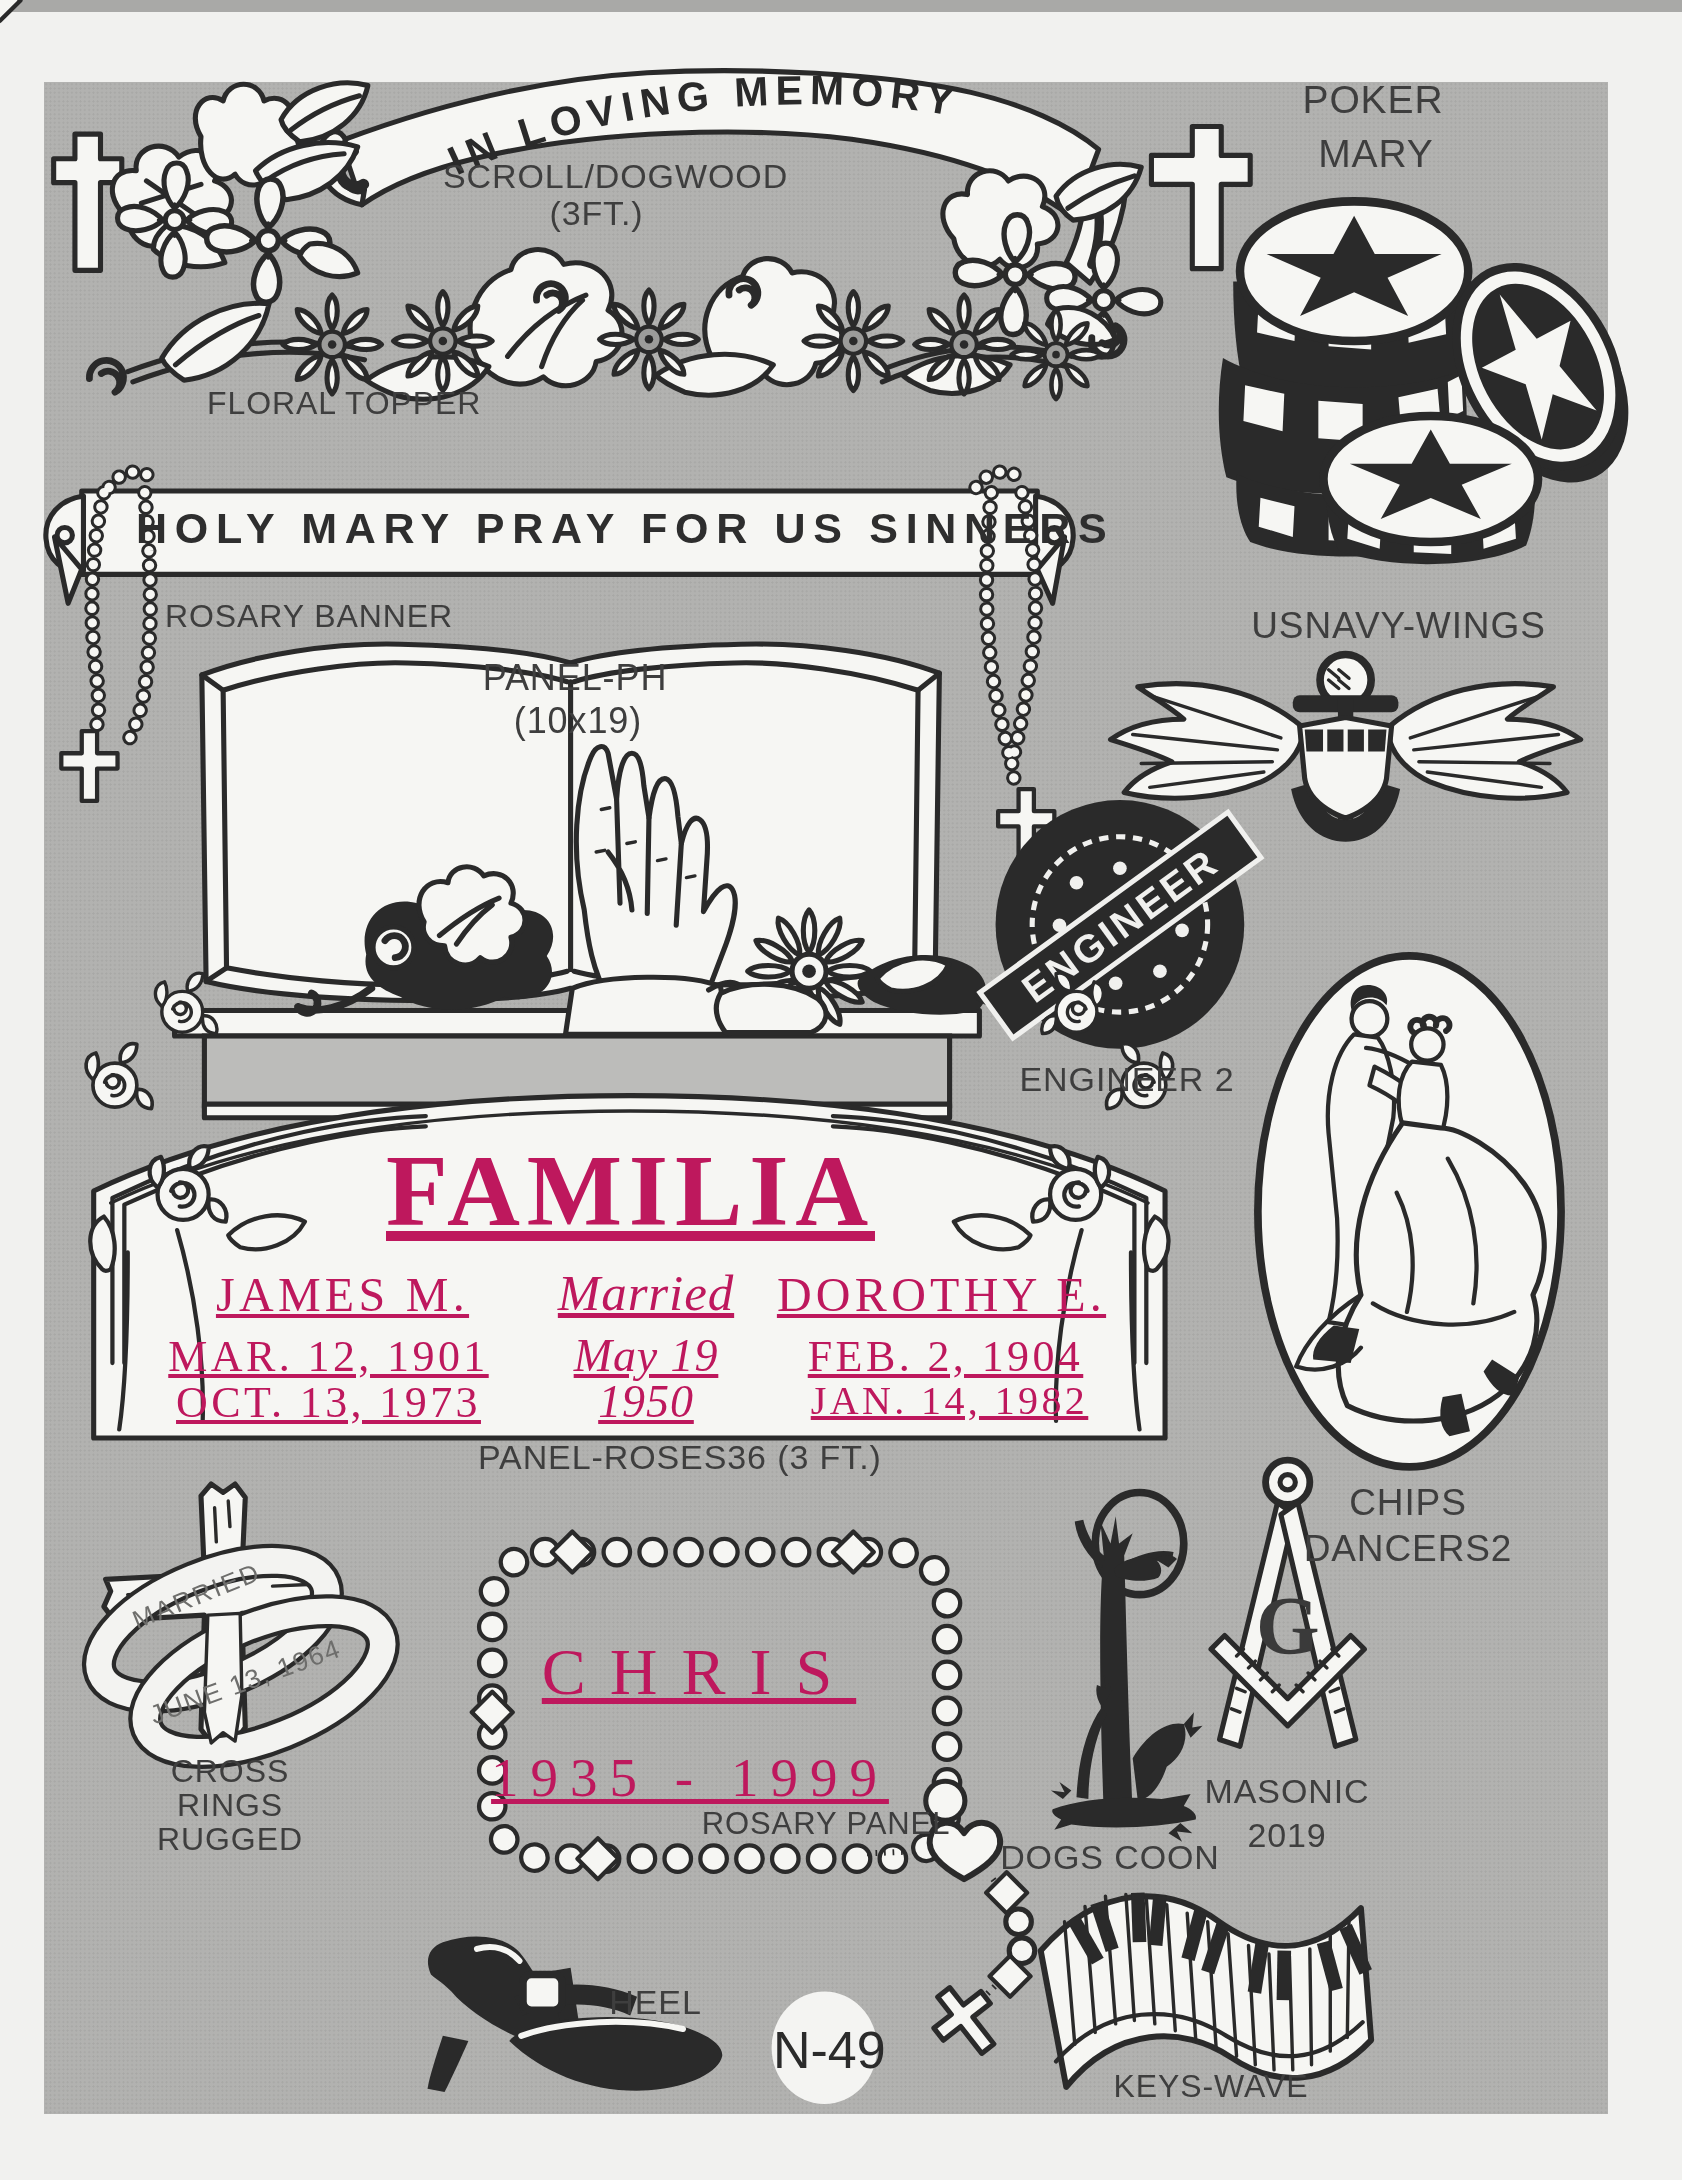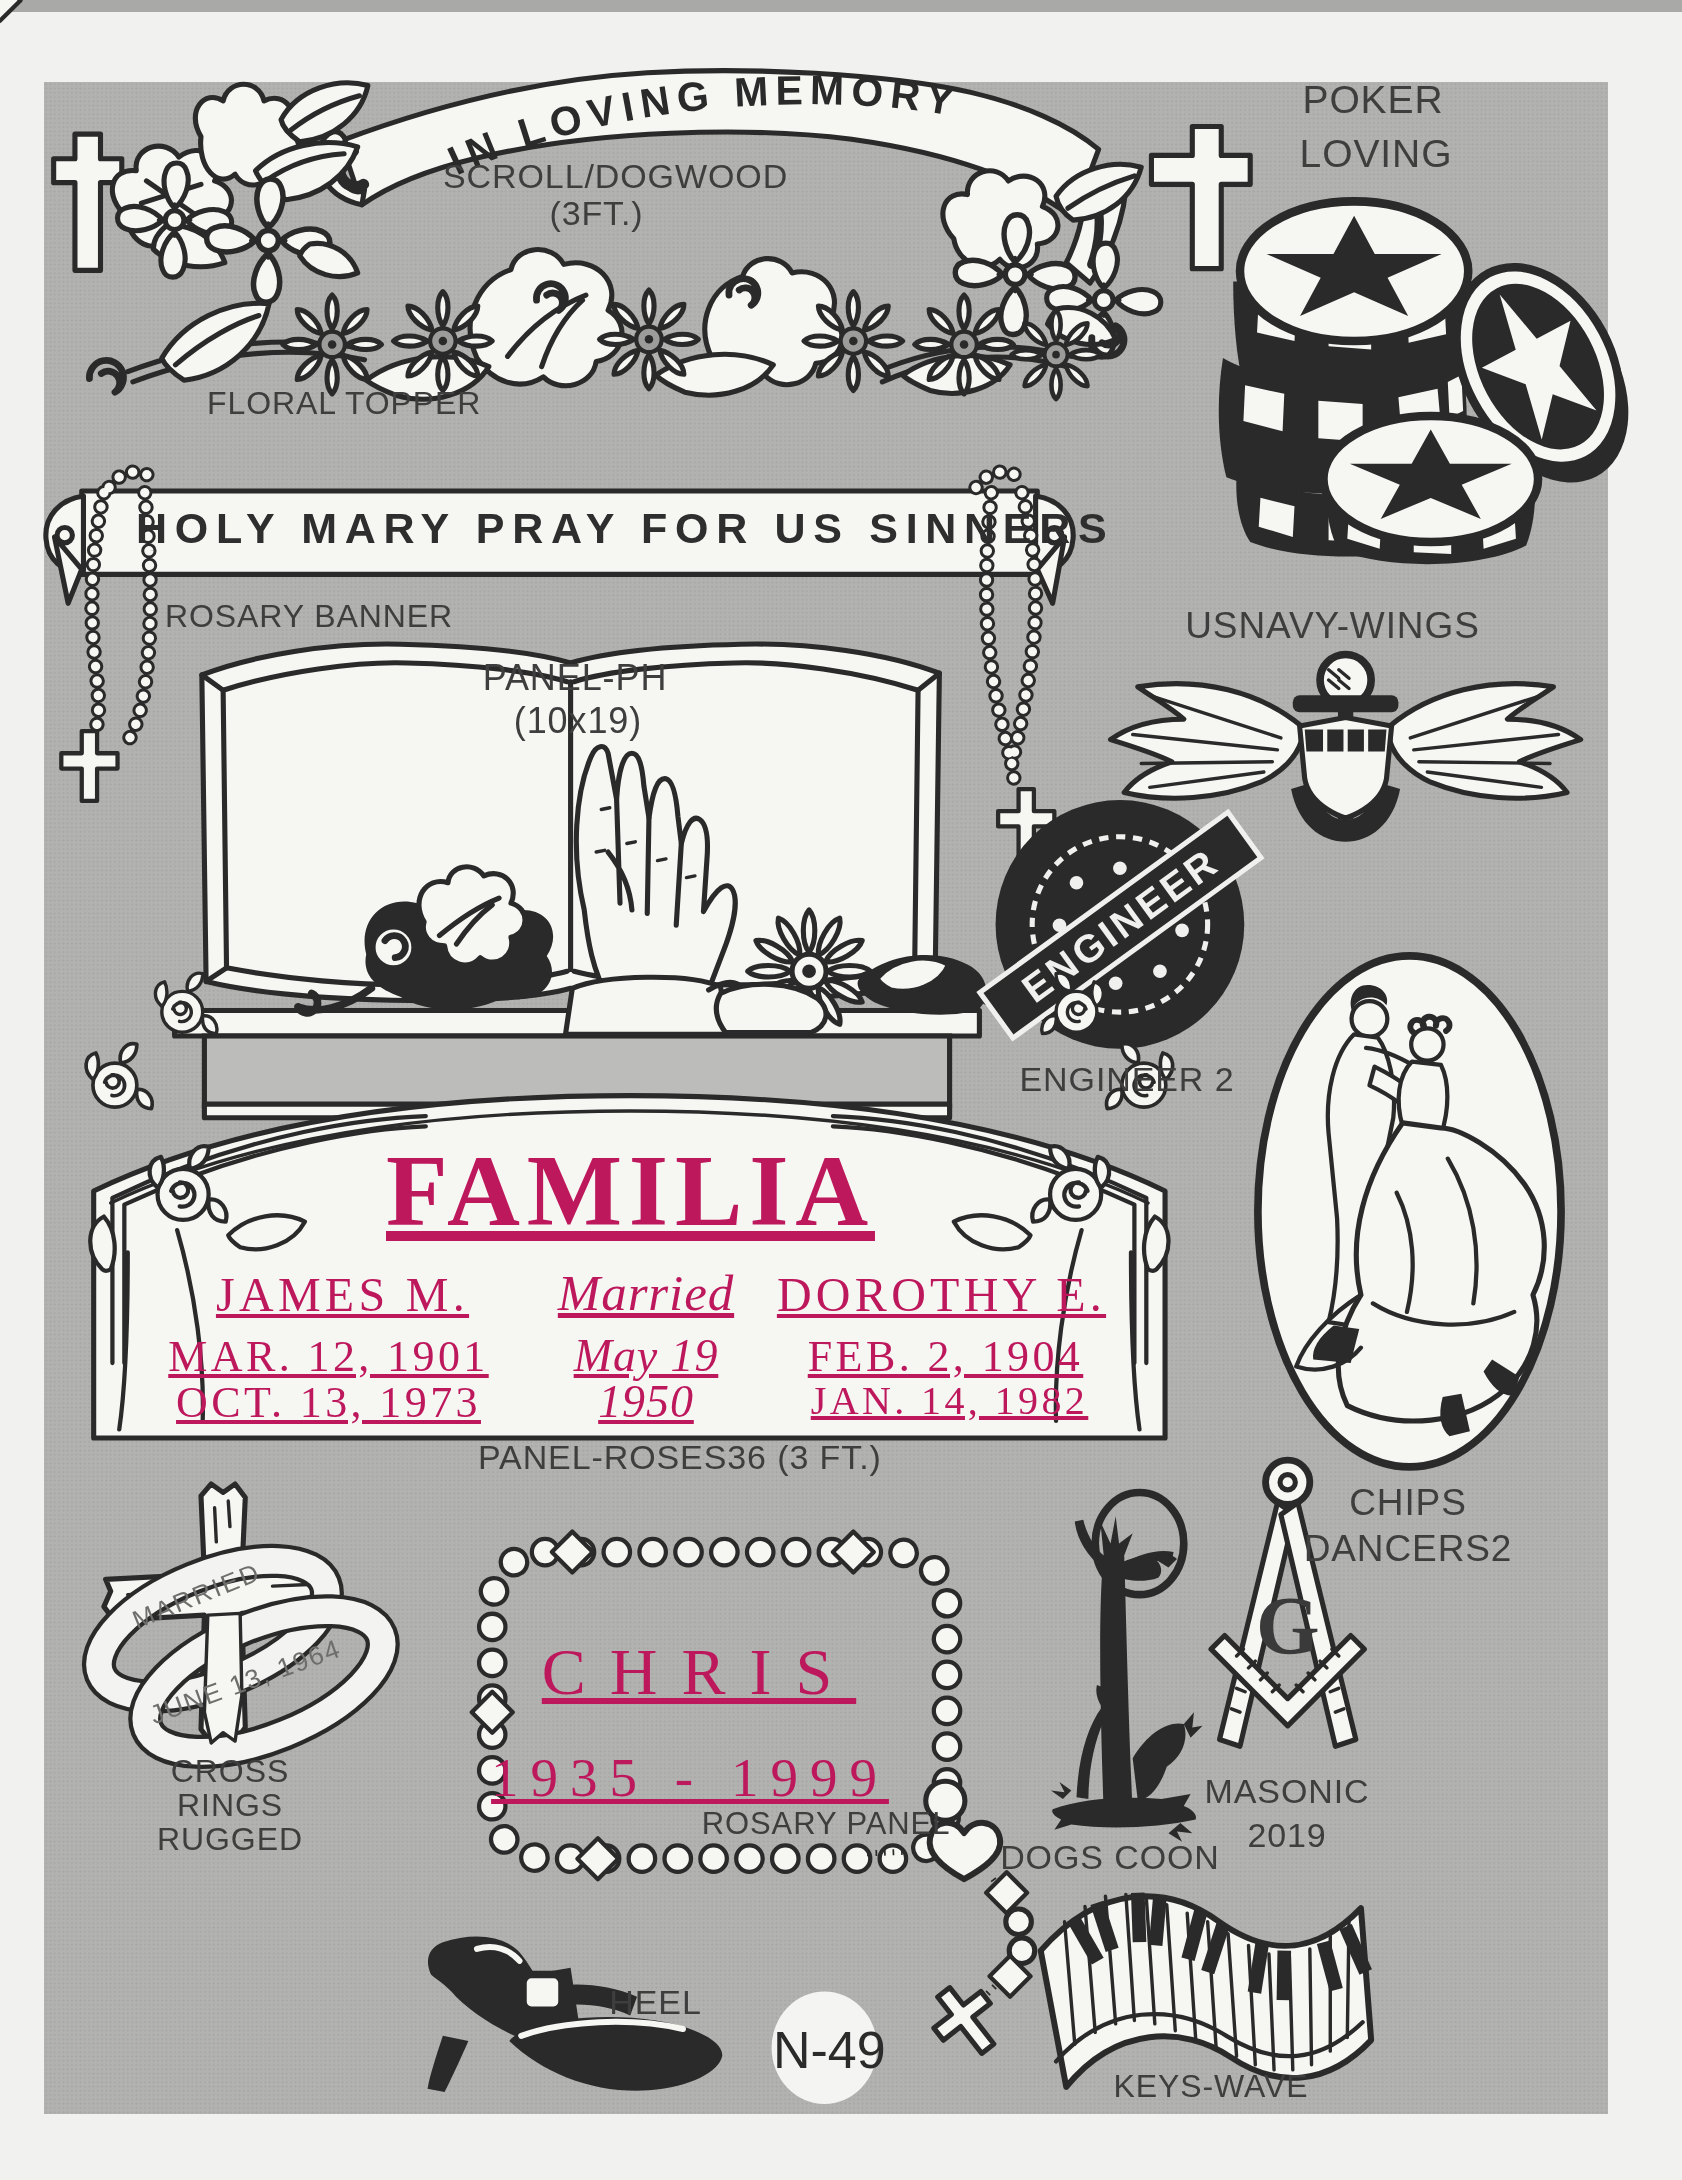--- a/index.html
+++ b/index.html
@@ -407,23 +407,23 @@
 
 <div class="lbl" style="left:207px;top:385px;width:273px;font-size:32px;">FLORAL TOPPER</div>
 
 <div class="lbl bannertxt" style="left:136px;top:504px;width:852px;font-size:43px;letter-spacing:7.7px;">HOLY MARY PRAY FOR US SINNERS</div>
 <div class="lbl" style="left:165px;top:598px;width:273px;font-size:32px;">ROSARY BANNER</div>
 
 <div class="lbl" style="left:447px;top:657px;width:256px;font-size:36px;">PANEL-PH</div>
 <div class="lbl" style="left:450px;top:700px;width:256px;font-size:36px;">(10x19)</div>
 
 <div class="lbl" style="left:1245px;top:78px;width:256px;font-size:39px;">POKER</div>
-<div class="lbl" style="left:1248px;top:132px;width:256px;font-size:39px;">LOVING</div>
-
-<div class="lbl" style="left:1162px;top:605px;width:341px;font-size:37px;text-align:center;">USNAVY-WINGS</div>
+<div class="lbl" style="left:1248px;top:132px;width:256px;font-size:39px;">MARY</div>
+
+<div class="lbl" style="left:1228px;top:605px;width:341px;font-size:37px;text-align:center;">USNAVY-WINGS</div>
 
 <div class="lbl" style="left:999px;top:1060px;width:256px;font-size:34px;">ENGINEER 2</div>
 
 <div class="lbl" style="left:1280px;top:1482px;width:256px;font-size:37px;">CHIPS</div>
 <div class="lbl" style="left:1280px;top:1528px;width:256px;font-size:37px;">DANCERS2</div>
 
 <div class="lbl ser" style="left:290px;top:1133px;width:681px;font-size:101px;font-weight:bold;letter-spacing:6.8px;">FAMILIA</div>
 <div class="lbl ser" style="left:172px;top:1267px;width:341px;font-size:48px;letter-spacing:4.3px;">JAMES M.</div>
 <div class="lbl ser it" style="left:518px;top:1264px;width:256px;font-size:51px;">Married</div>
 <div class="lbl ser" style="left:771px;top:1267px;width:341px;font-size:48px;letter-spacing:4.3px;">DOROTHY E.</div>

